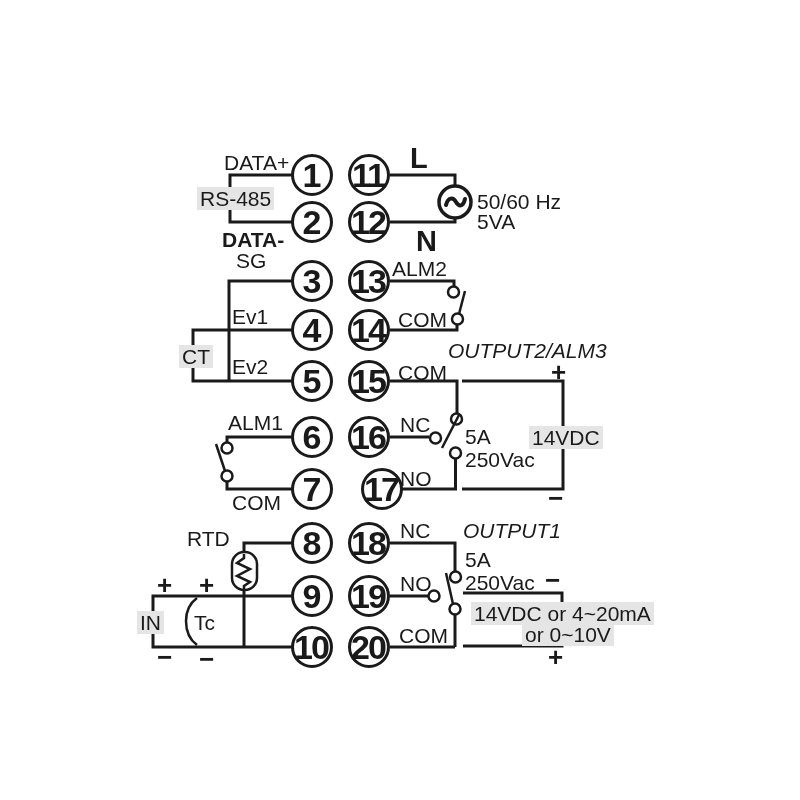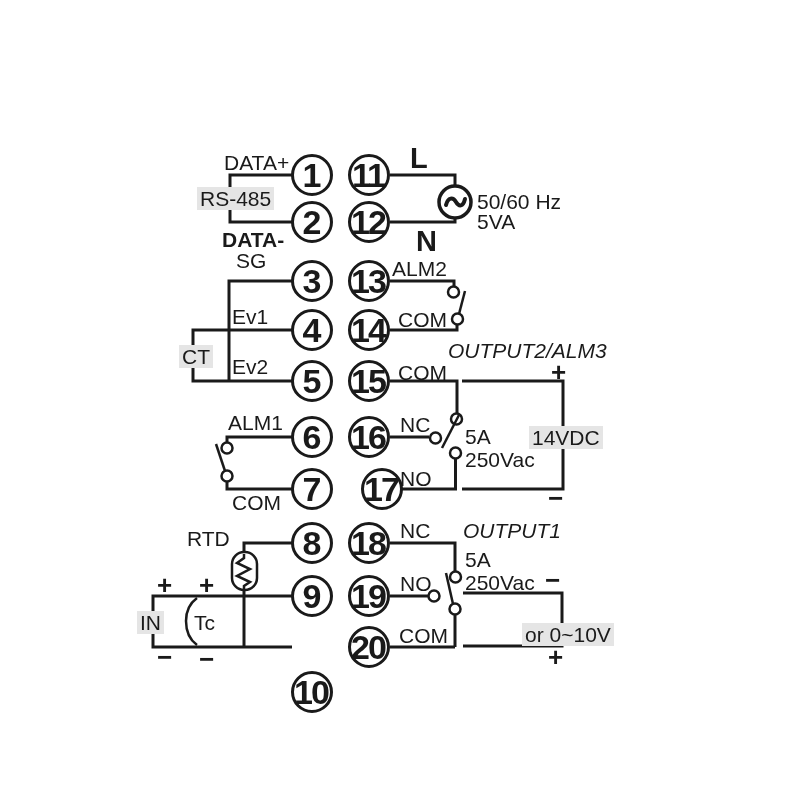--- a/index.html
+++ b/index.html
@@ -102,35 +102,36 @@
   <span class="lbl bg" style="left:529px;top:426px;">14VDC</span>
   <span class="lbl" style="left:465px;top:449px;">250Vac</span>
   <span class="lbl" style="left:400px;top:468px;">NO</span>
   <span class="lbl sign" style="left:548px;top:485px;">−</span>
   <span class="lbl" style="left:400px;top:520px;">NC</span>
   <span class="lbl it" style="left:463px;top:520px;">OUTPUT1</span>
   <span class="lbl" style="left:465px;top:549px;">5A</span>
   <span class="lbl" style="left:400px;top:573px;">NO</span>
   <span class="lbl" style="left:465px;top:572px;">250Vac</span>
   <span class="lbl sign" style="left:545px;top:567px;">−</span>
+  <span class="lbl bg" style="left:471px;top:602px;">14VDC or 4~20mA</span>
   <span class="lbl bg" style="left:522px;top:623px;">or 0~10V</span>
   <span class="lbl" style="left:399px;top:625px;">COM</span>
   <span class="lbl sign" style="left:548px;top:644px;">+</span>
 
   <div id="terminals">
       <div class="terminal" style="left: 291px; top: 154px;">1</div>
       <div class="terminal" style="left: 291px; top: 201px;">2</div>
       <div class="terminal" style="left: 291px; top: 260px;">3</div>
       <div class="terminal" style="left: 291px; top: 309px;">4</div>
       <div class="terminal" style="left: 291px; top: 360px;">5</div>
       <div class="terminal" style="left: 291px; top: 416px;">6</div>
       <div class="terminal" style="left: 291px; top: 468px;">7</div>
       <div class="terminal" style="left: 291px; top: 522px;">8</div>
       <div class="terminal" style="left: 291px; top: 575px;">9</div>
-      <div class="terminal" style="left: 291px; top: 626px; margin-top: 45px;">10</div>
+      <div class="terminal" style="left: 291px; top: 626px;">10</div>
       <div class="terminal" style="left: 348px; top: 154px;">11</div>
       <div class="terminal" style="left: 348px; top: 201px;">12</div>
       <div class="terminal" style="left: 348px; top: 260px;">13</div>
       <div class="terminal" style="left: 348px; top: 309px;">14</div>
       <div class="terminal" style="left: 348px; top: 360px;">15</div>
       <div class="terminal" style="left: 348px; top: 416px;">16</div>
       <div class="terminal" style="left: 348px; top: 468px; margin-left: 13px;">17</div>
       <div class="terminal" style="left: 348px; top: 522px; text-align: center;">18</div>
       <div class="terminal" style="left: 348px; top: 575px;">19</div>
       <div class="terminal" style="left: 348px; top: 626px; text-align: center;">20</div>

